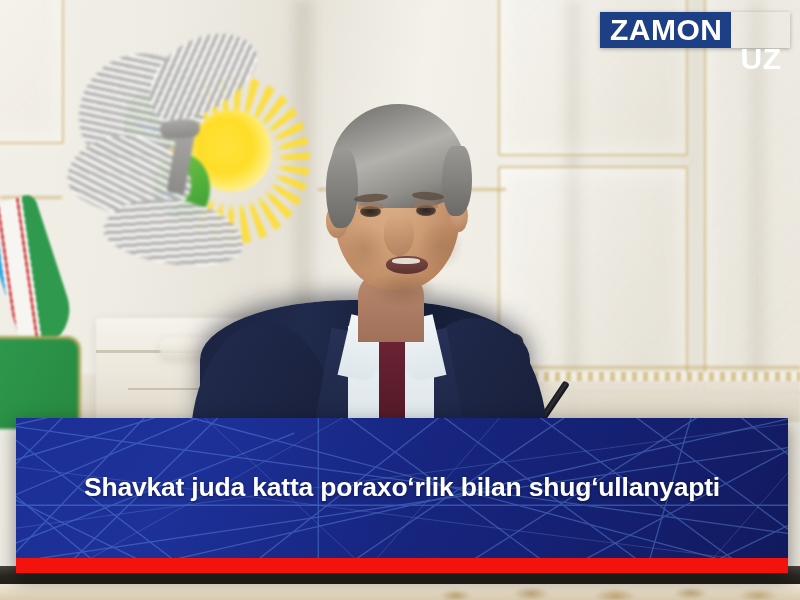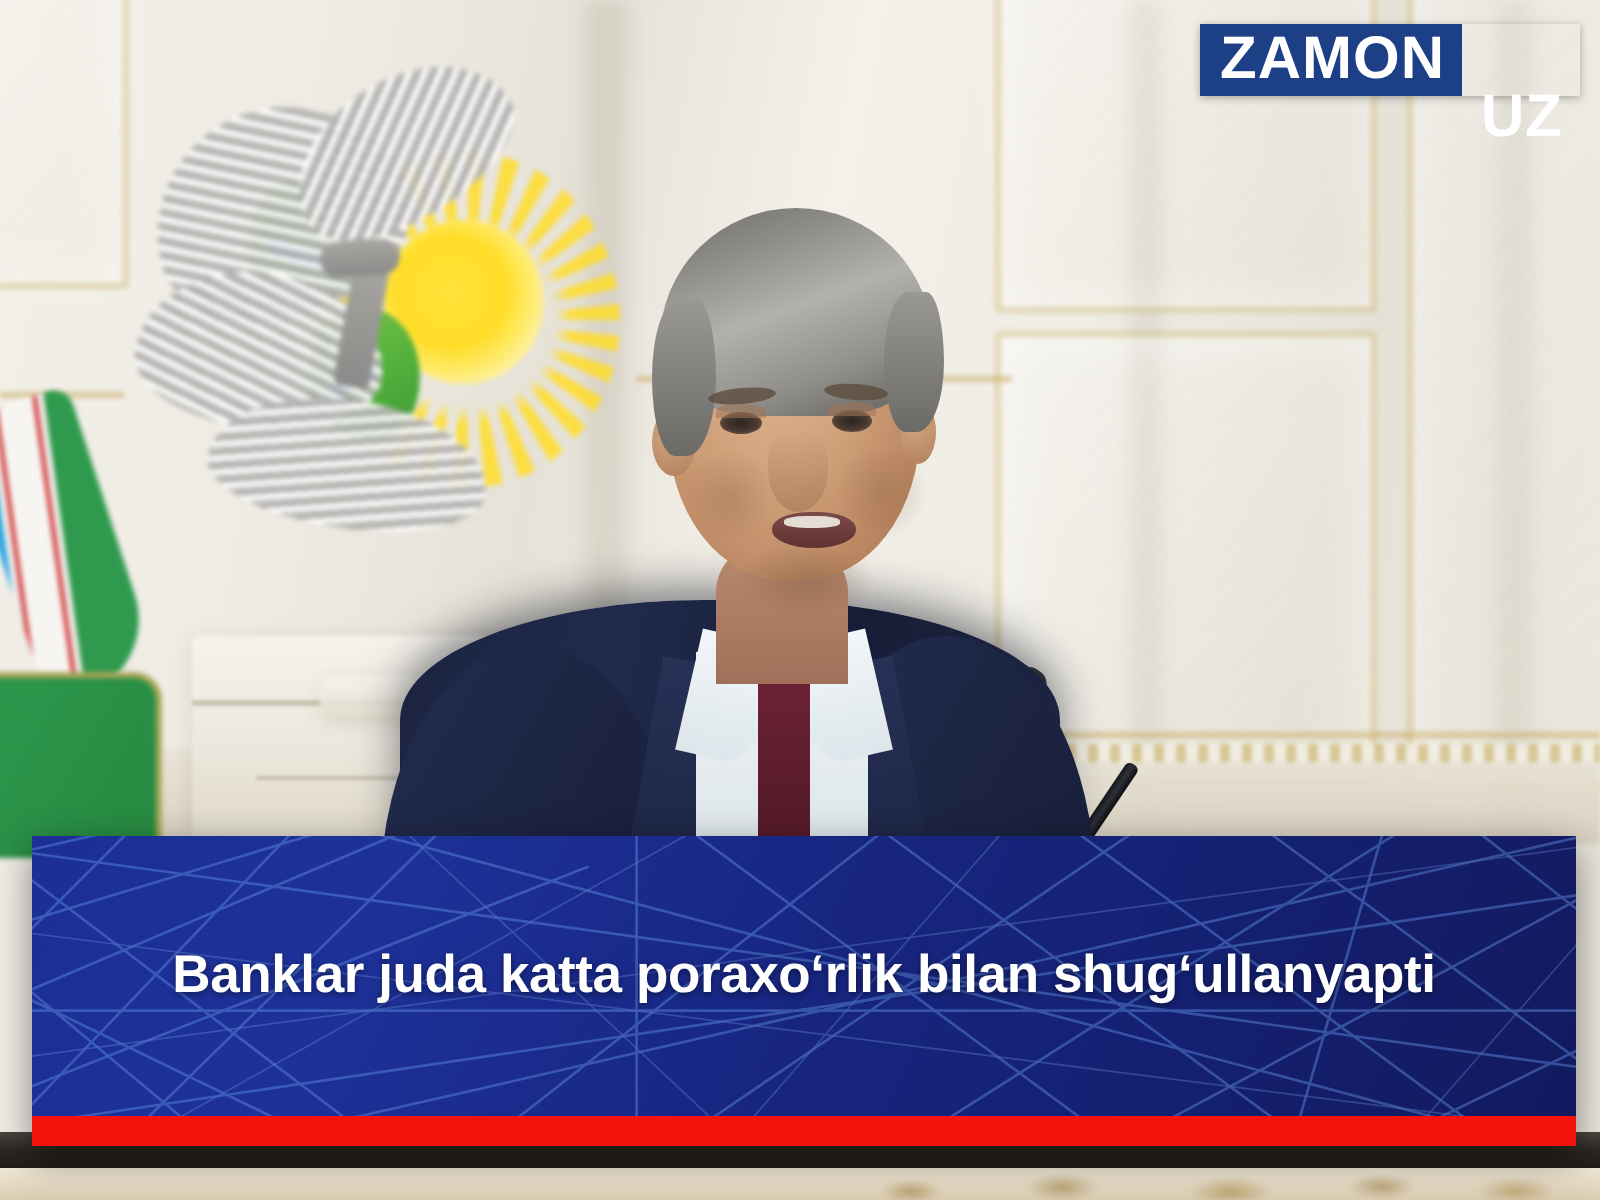--- a/index.html
+++ b/index.html
@@ -487,19 +487,19 @@
         <g stroke="#7ba3e8" stroke-width="0.7" fill="none" opacity="0.55">
           <path d="M-20,45 L920,165"></path>
           <path d="M-20,135 L920,8"></path>
           <path d="M250,-10 L470,196"></path>
           <path d="M560,-10 L380,196"></path>
           <path d="M840,-10 L660,196"></path>
           <path d="M90,196 L460,-10"></path>
         </g>
       </svg>
       <div class="caption-text">
-        <div>Banklar juda katta poraxo‘rlik bilan shug‘ullanyapti</div>
+        <div>Shavkat juda katta poraxo‘rlik bilan shug‘ullanyapti</div>
       </div>
     </div>
     <div class="caption-rule"></div>
   </div>
 
 </div>
 
 </body></html>

